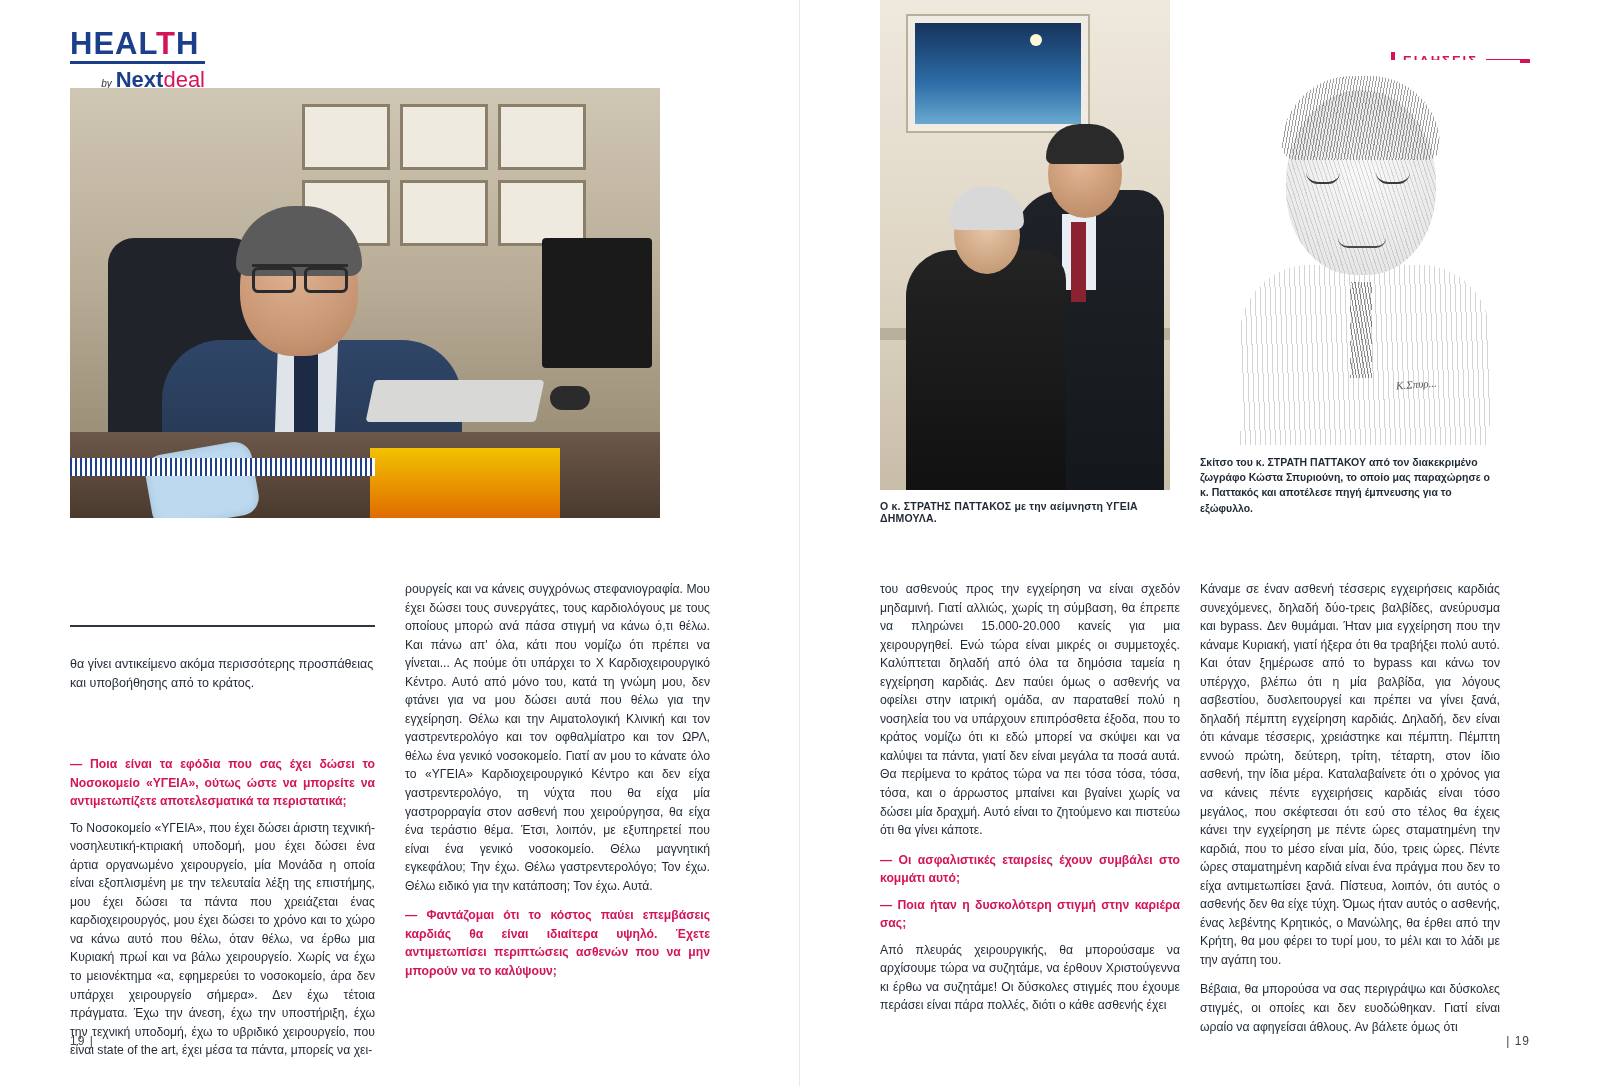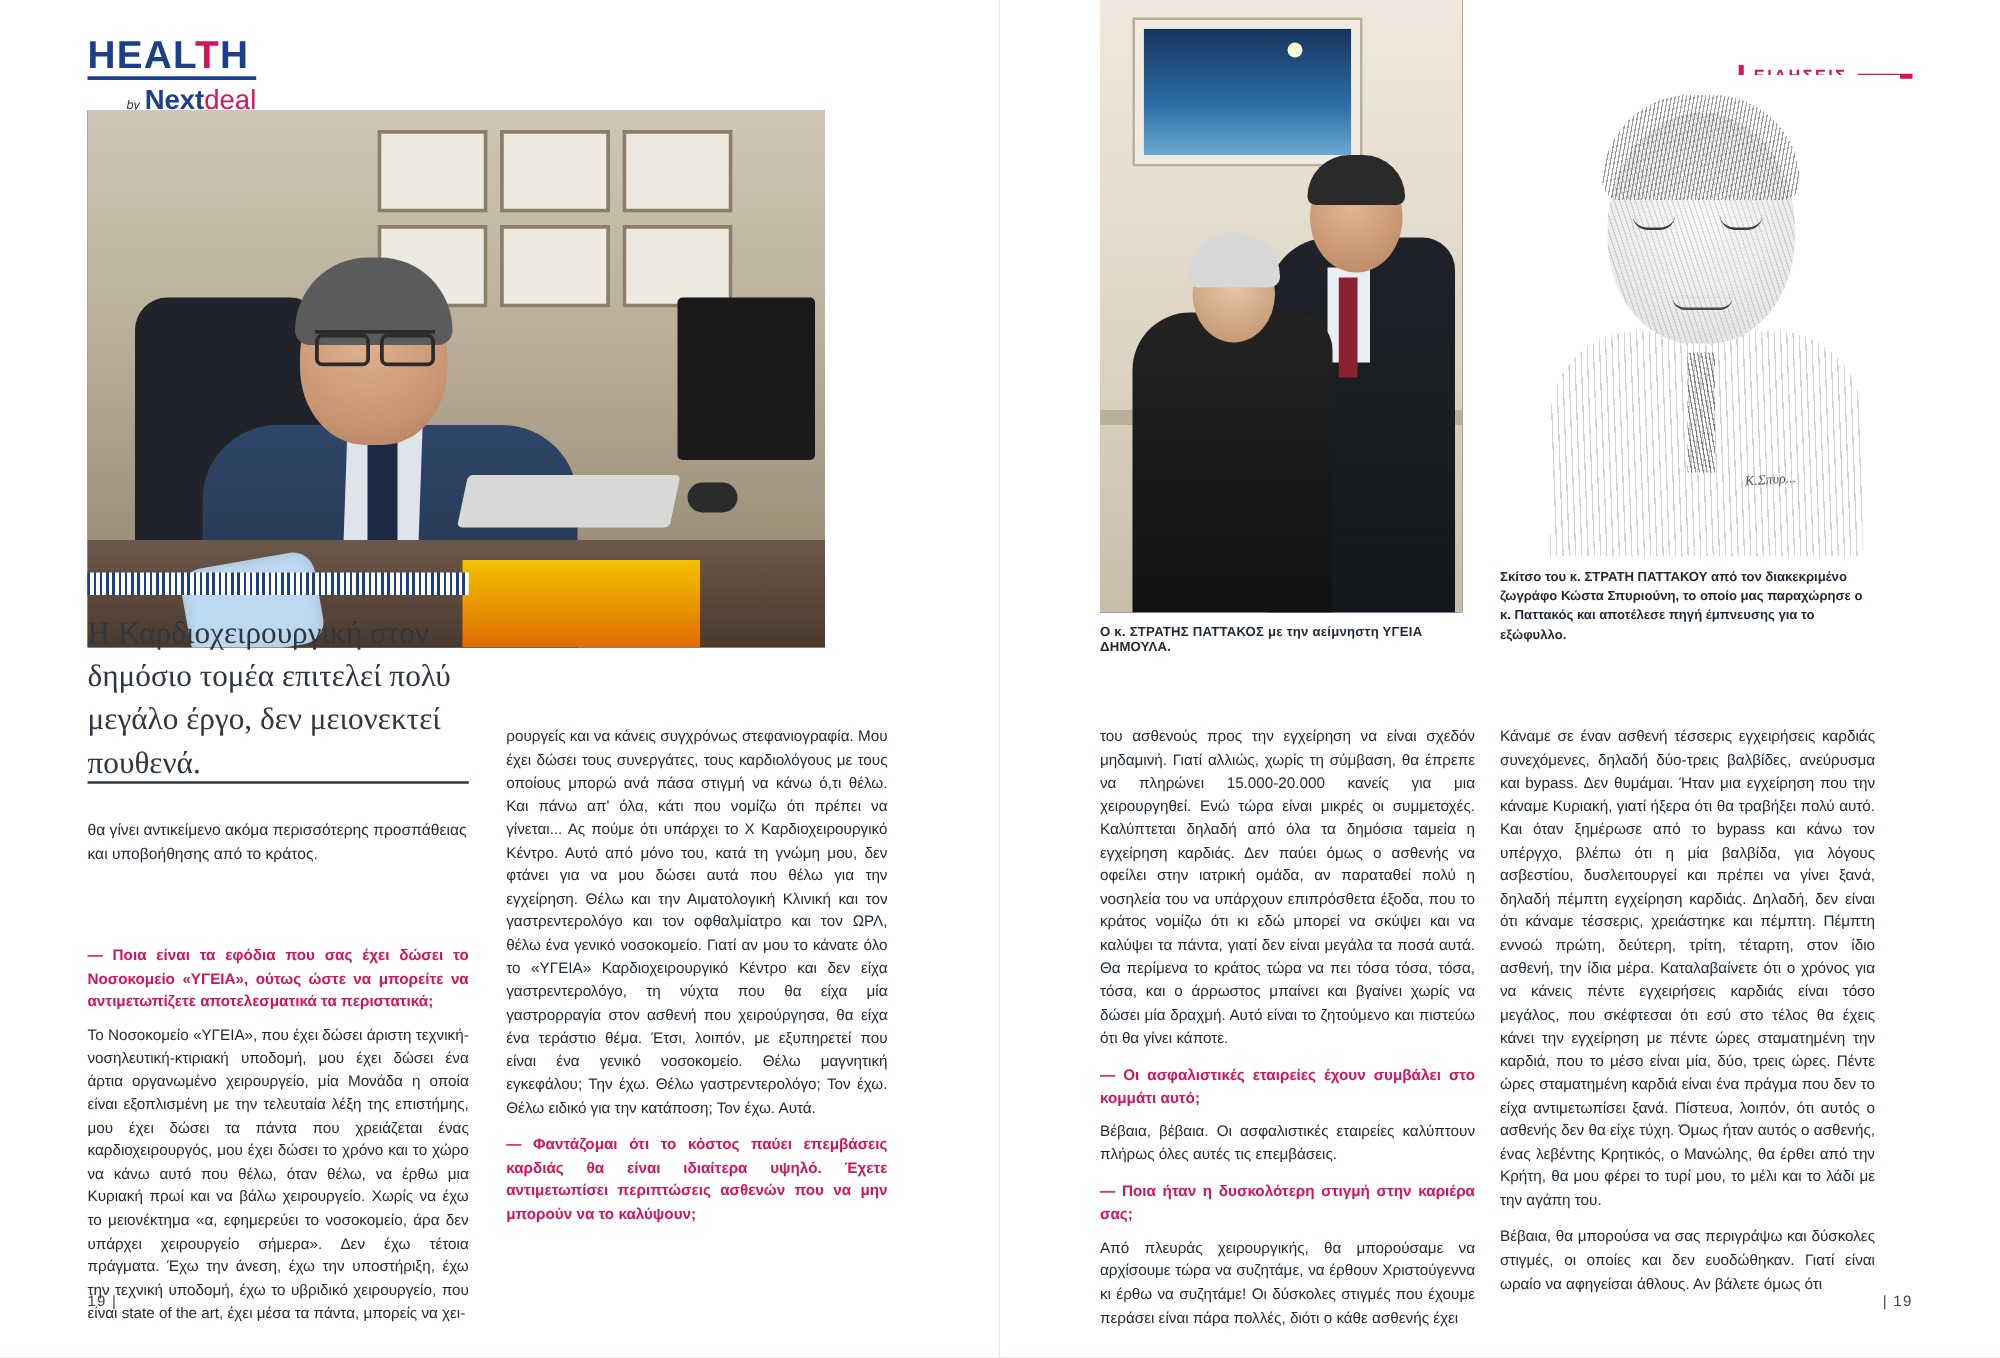--- a/index.html
+++ b/index.html
@@ -6,21 +6,21 @@
   html, body { margin:0; padding:0; }
   body {
     width: 1600px; height: 1086px;
     background: #f2f2f0;
     font-family: "Liberation Sans", sans-serif;
     overflow: hidden;
   }
   .spread {
     position: relative;
     width: 1600px; height: 1086px;
-    background: #f9a8d4;
+    background: #0369a1;
     display: flex;
   }
   .page {
     position: relative;
     width: 800px; height: 1086px;
     background: #ffffff;
   }
   .page.left { border-right: 1px solid #e8e8e8; }
 
   
@@ -338,21 +338,20 @@
       <div class="glasses"></div>
       <div class="desk"></div>
       <div class="keyboard"></div>
       <div class="mouse"></div>
       <div class="books"></div>
       <div class="mask"></div>
     </div>
 
     <div class="hatch"></div>
 
-    <div class="deck">Η Καρδιοχειρουργική στον δημόσιο τομέα επιτελεί πολύ μεγάλο έργο, δεν μειονεκτεί πουθενά.</div>
     <div class="deck-rule"></div>
     <div class="deck-sub">θα γίνει αντικείμενο ακόμα περισσότερης προσπάθειας και υποβοήθησης από το κράτος.</div>
 
     <div class="col l-col1">
       <p class="q">— Ποια είναι τα εφόδια που σας έχει δώσει το Νοσοκομείο «ΥΓΕΙΑ», ούτως ώστε να μπορείτε να αντιμετωπίζετε αποτελεσματικά τα περιστατικά;</p>
       <p>Το Νοσοκομείο «ΥΓΕΙΑ», που έχει δώσει άριστη τεχνική-νοσηλευτική-κτιριακή υποδομή, μου έχει δώσει ένα άρτια οργανωμένο χειρουργείο, μία Μονάδα η οποία είναι εξοπλισμένη με την τελευταία λέξη της επιστήμης, μου έχει δώσει τα πάντα που χρειάζεται ένας καρδιοχειρουργός, μου έχει δώσει το χρόνο και το χώρο να κάνω αυτό που θέλω, όταν θέλω, να έρθω μια Κυριακή πρωί και να βάλω χειρουργείο. Χωρίς να έχω το μειονέκτημα «α, εφημερεύει το νοσοκομείο, άρα δεν υπάρχει χειρουργείο σήμερα». Δεν έχω τέτοια πράγματα. Έχω την άνεση, έχω την υποστήριξη, έχω την τεχνική υποδομή, έχω το υβριδικό χειρουργείο, που είναι state of the art, έχει μέσα τα πάντα, μπορείς να χει-</p>
     </div>
 
     <div class="col l-col2">
       <p>ρουργείς και να κάνεις συγχρόνως στεφανιογραφία. Μου έχει δώσει τους συνεργάτες, τους καρδιολόγους με τους οποίους μπορώ ανά πάσα στιγμή να κάνω ό,τι θέλω. Και πάνω απ' όλα, κάτι που νομίζω ότι πρέπει να γίνεται... Ας πούμε ότι υπάρχει το Χ Καρδιοχειρουργικό Κέντρο. Αυτό από μόνο του, κατά τη γνώμη μου, δεν φτάνει για να μου δώσει αυτά που θέλω για την εγχείρηση. Θέλω και την Αιματολογική Κλινική και τον γαστρεντερολόγο και τον οφθαλμίατρο και τον ΩΡΛ, θέλω ένα γενικό νοσοκομείο. Γιατί αν μου το κάνατε όλο το «ΥΓΕΙΑ» Καρδιοχειρουργικό Κέντρο και δεν είχα γαστρεντερολόγο, τη νύχτα που θα είχα μία γαστρορραγία στον ασθενή που χειρούργησα, θα είχα ένα τεράστιο θέμα. Έτσι, λοιπόν, με εξυπηρετεί που είναι ένα γενικό νοσοκομείο. Θέλω μαγνητική εγκεφάλου; Την έχω. Θέλω γαστρεντερολόγο; Τον έχω. Θέλω ειδικό για την κατάποση; Τον έχω. Αυτά.</p>
@@ -394,21 +393,20 @@
       <div class="sk-eye-l"></div>
       <div class="sk-eye-r"></div>
       <div class="sk-mouth"></div>
       <div class="sk-sig">Κ.Σπυρ...</div>
     </div>
     <div class="cap-sketch">Σκίτσο του κ. ΣΤΡΑΤΗ ΠΑΤΤΑΚΟΥ από τον διακεκριμένο ζωγράφο Κώστα Σπυριούνη, το οποίο μας παραχώρησε ο κ. Παττακός και αποτέλεσε πηγή έμπνευσης για το εξώφυλλο.</div>
 
     <div class="col r-col1">
       <p>του ασθενούς προς την εγχείρηση να είναι σχεδόν μηδαμινή. Γιατί αλλιώς, χωρίς τη σύμβαση, θα έπρεπε να πληρώνει 15.000-20.000 κανείς για μια χειρουργηθεί. Ενώ τώρα είναι μικρές οι συμμετοχές. Καλύπτεται δηλαδή από όλα τα δημόσια ταμεία η εγχείρηση καρδιάς. Δεν παύει όμως ο ασθενής να οφείλει στην ιατρική ομάδα, αν παραταθεί πολύ η νοσηλεία του να υπάρχουν επιπρόσθετα έξοδα, που το κράτος νομίζω ότι κι εδώ μπορεί να σκύψει και να καλύψει τα πάντα, γιατί δεν είναι μεγάλα τα ποσά αυτά. Θα περίμενα το κράτος τώρα να πει τόσα τόσα, τόσα, τόσα, και ο άρρωστος μπαίνει και βγαίνει χωρίς να δώσει μία δραχμή. Αυτό είναι το ζητούμενο και πιστεύω ότι θα γίνει κάποτε.</p>
       <p class="q">— Οι ασφαλιστικές εταιρείες έχουν συμβάλει στο κομμάτι αυτό;</p>
-      <p>Βέβαια, βέβαια. Οι ασφαλιστικές εταιρείες καλύπτουν πλήρως όλες αυτές τις επεμβάσεις.</p>
       <p class="q">— Ποια ήταν η δυσκολότερη στιγμή στην καριέρα σας;</p>
       <p>Από πλευράς χειρουργικής, θα μπορούσαμε να αρχίσουμε τώρα να συζητάμε, να έρθουν Χριστούγεννα κι έρθω να συζητάμε! Οι δύσκολες στιγμές που έχουμε περάσει είναι πάρα πολλές, διότι ο κάθε ασθενής έχει</p>
     </div>
 
     <div class="col r-col2">
       <p>Κάναμε σε έναν ασθενή τέσσερις εγχειρήσεις καρδιάς συνεχόμενες, δηλαδή δύο-τρεις βαλβίδες, ανεύρυσμα και bypass. Δεν θυμάμαι. Ήταν μια εγχείρηση που την κάναμε Κυριακή, γιατί ήξερα ότι θα τραβήξει πολύ αυτό. Και όταν ξημέρωσε από το bypass και κάνω τον υπέργχο, βλέπω ότι η μία βαλβίδα, για λόγους ασβεστίου, δυσλειτουργεί και πρέπει να γίνει ξανά, δηλαδή πέμπτη εγχείρηση καρδιάς. Δηλαδή, δεν είναι ότι κάναμε τέσσερις, χρειάστηκε και πέμπτη. Πέμπτη εννοώ πρώτη, δεύτερη, τρίτη, τέταρτη, στον ίδιο ασθενή, την ίδια μέρα. Καταλαβαίνετε ότι ο χρόνος για να κάνεις πέντε εγχειρήσεις καρδιάς είναι τόσο μεγάλος, που σκέφτεσαι ότι εσύ στο τέλος θα έχεις κάνει την εγχείρηση με πέντε ώρες σταματημένη την καρδιά, που το μέσο είναι μία, δύο, τρεις ώρες. Πέντε ώρες σταματημένη καρδιά είναι ένα πράγμα που δεν το είχα αντιμετωπίσει ξανά. Πίστευα, λοιπόν, ότι αυτός ο ασθενής δεν θα είχε τύχη. Όμως ήταν αυτός ο ασθενής, ένας λεβέντης Κρητικός, ο Μανώλης, θα έρθει από την Κρήτη, θα μου φέρει το τυρί μου, το μέλι και το λάδι με την αγάπη του.</p>
       <p>Βέβαια, θα μπορούσα να σας περιγράψω και δύσκολες στιγμές, οι οποίες και δεν ευοδώθηκαν. Γιατί είναι ωραίο να αφηγείσαι άθλους. Αν βάλετε όμως ότι</p>
     </div>
 
     <div class="folio-right">| 19</div>

